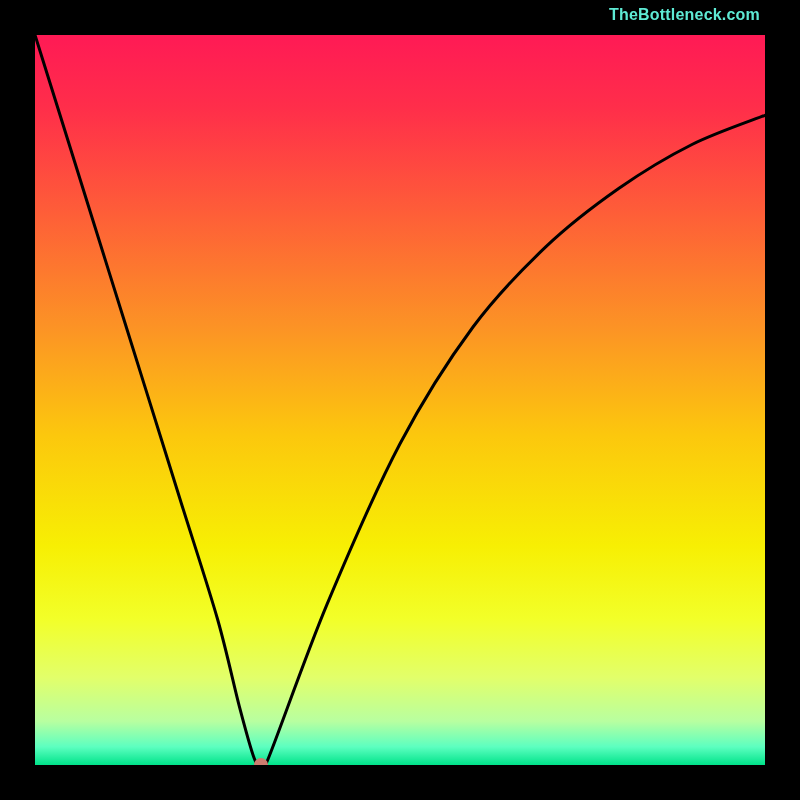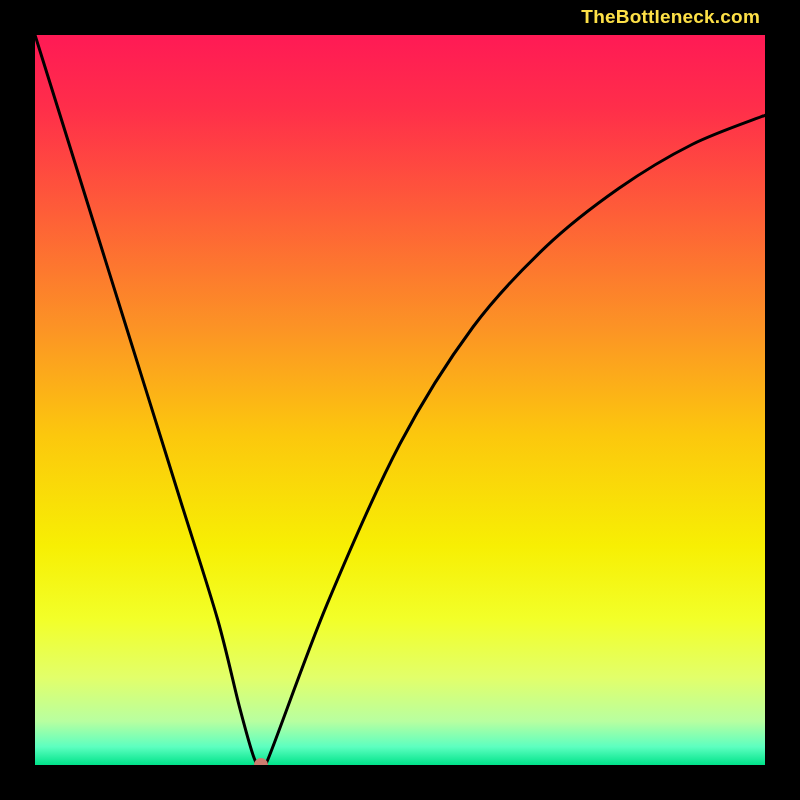--- a/index.html
+++ b/index.html
@@ -38,23 +38,23 @@
     left: 0;
     top: 0;
     width: 100%;
     height: 100%;
   }
   .watermark {
     position: absolute;
     top: 6px;
     right: 40px;
     font-family: Arial, Helvetica, sans-serif;
-    font-size: 19px;
+    font-size: 16px;
     font-weight: 600;
-    color: #fde047;
+    color: #5eead4;
     letter-spacing: 0.2px;
   }
   .marker {
     position: absolute;
     width: 14px;
     height: 14px;
     border-radius: 50%;
     background: #cd7c6f;
     transform: translate(-50%, -50%);
   }

